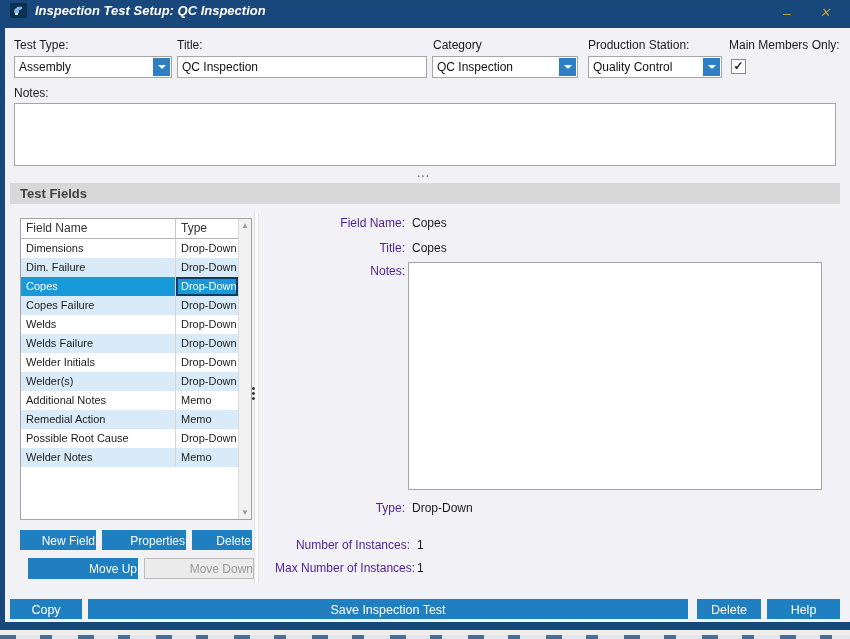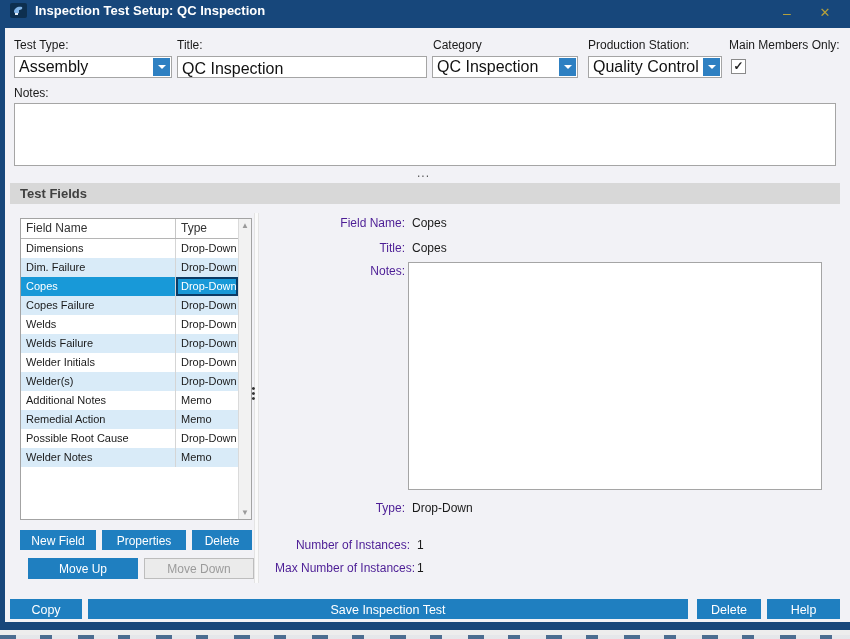--- a/index.html
+++ b/index.html
@@ -1,28 +1,28 @@
 <!DOCTYPE html>
 <html><head>
 <meta charset="utf-8">
 <style>
   html,body{margin:0;padding:0;}
   body{width:850px;height:639px;position:relative;font-family:"Liberation Sans",sans-serif;background:#EFEFEF;overflow:hidden;}
   .dialog{position:absolute;left:0;top:0;width:850px;height:630px;background:#17477B;}
-  .titlebar{position:absolute;left:0;top:0;width:850px;height:20px;background:#17477B;display:flex;align-items:center;}
+  .titlebar{position:absolute;left:0;top:0;width:850px;height:20px;background:#17477B;display:flex;align-items:center;font-style:italic;}
   .app-icon{width:17px;height:15px;margin-left:10px;background:#0D2F4F;border-radius:2px;position:relative;flex:none;}
   .app-icon svg{position:absolute;left:2px;top:1px;}
   .title-text{color:#FFFFFF;font-size:13px;font-weight:600;margin-left:8px;white-space:nowrap;}
   .win-btn{position:absolute;top:2px;width:30px;height:22px;color:#B4A03C;font-size:14px;text-align:center;line-height:22px;cursor:default;}
   .win-min{right:48px;}
   .win-close{right:10px;font-size:13px;}
   .body{position:absolute;left:5px;top:28px;width:840px;height:594px;background:#F2F2F6;padding-left:38px;}
   
   .lbl{position:absolute;font-size:12px;color:#1A1A1A;white-space:nowrap;}
-  .field{position:absolute;height:22px;background:#FFFFFF;border:1px solid #A5A5A5;box-sizing:border-box;font-size:16px;color:#111;}
+  .field{position:absolute;height:22px;background:#FFFFFF;border:1px solid #A5A5A5;box-sizing:border-box;font-size:12px;color:#111;}
   .txt{padding:3px 4px 0 4px;}
   .dd{display:flex;align-items:center;}
   .dd .dd-val{flex:1;padding-left:4px;overflow:hidden;white-space:nowrap;}
   .dd .dd-btn{width:17px;height:18px;margin:1px;background:#2E80C2;display:flex;align-items:center;justify-content:center;flex:none;}
   .tri-down{width:0;height:0;border-left:4px solid transparent;border-right:4px solid transparent;border-top:4px solid #FFFFFF;}
   .checkbox{position:absolute;width:15px;height:15px;background:#FFFFFF;border:1px solid #8A8A8A;box-sizing:border-box;font-size:12px;line-height:13px;text-align:center;color:#222;font-weight:bold;}
   .notes-area{position:absolute;background:#FFFFFF;border:1px solid #A5A5A5;box-sizing:border-box;}
   .grip-dots{position:absolute;font-size:12px;color:#555;letter-spacing:1px;}
   .section-bar{position:absolute;left:5px;top:155px;width:830px;height:21px;background:#D8D8D8;}
   .section-bar span{font-size:13px;font-weight:bold;color:#404040;margin-left:10px;line-height:21px;display:inline-block;}
@@ -40,21 +40,21 @@
   .row-sel{background:#1899D8;}
   .row-sel .c{color:#FFFFFF;}
   .row-sel .c2{box-shadow:inset 0 0 0 2px #0B3B66;}
   .vscroll{position:absolute;top:0;right:0;width:13px;height:100%;background:#F2F2F2;border-left:1px solid #DADADA;box-sizing:border-box;}
   .vscroll .s-up,.vscroll .s-dn{position:absolute;left:0;width:100%;height:13px;font-size:8px;color:#9A9A9A;text-align:center;line-height:13px;}
   .s-up{top:0;}
   .s-dn{bottom:0;}
   .splitter{position:absolute;left:249px;top:185px;width:3px;height:370px;background:#FAFAFA;border-left:1px solid #E4E4E4;border-right:1px solid #E4E4E4;}
   .splitter-grip{position:absolute;left:245px;top:358px;width:7px;height:16px;font-size:11px;line-height:5px;color:#333;text-align:center;letter-spacing:0;}
   
-  .btn{position:absolute;height:20px;background:#1F7FC0;color:#FFFFFF;font-size:12px;text-align:center;line-height:20px;border:1px solid #1F7FC0;box-sizing:border-box;cursor:default;}
+  .btn{position:absolute;height:20px;background:#1F7FC0;color:#FFFFFF;font-size:12px;text-align:right;line-height:20px;border:1px solid #1F7FC0;box-sizing:border-box;cursor:default;}
   .btn-disabled{background:#EBEBEB;color:#9B9B9B;border:1px solid #BDBDBD;}
   
   .r-lbl{position:absolute;font-size:12px;color:#4c1d95;text-align:right;width:110px;white-space:nowrap;}
   .r-val{position:absolute;font-size:12px;color:#1A1A1A;white-space:nowrap;}
   .detail-notes{position:absolute;left:403px;top:234px;width:414px;height:228px;background:#FFFFFF;border:1px solid #A5A5A5;box-sizing:border-box;}
   
   .footer-btn{position:absolute;height:20px;background:#1F7FC0;color:#FFFFFF;font-size:12.5px;text-align:center;line-height:22px;box-sizing:border-box;cursor:default;}
   .bg-strip{position:absolute;left:0;top:630px;width:850px;height:9px;background:#EDEDED;}
   .bg-strip .dashes{position:absolute;left:0;bottom:0;width:100%;height:4px;background:repeating-linear-gradient(90deg,#2E5680 0 16px,#E4E6EA 16px 40px,#2E5680 40px 52px,#E4E6EA 52px 78px);opacity:0.85;}
 </style>

